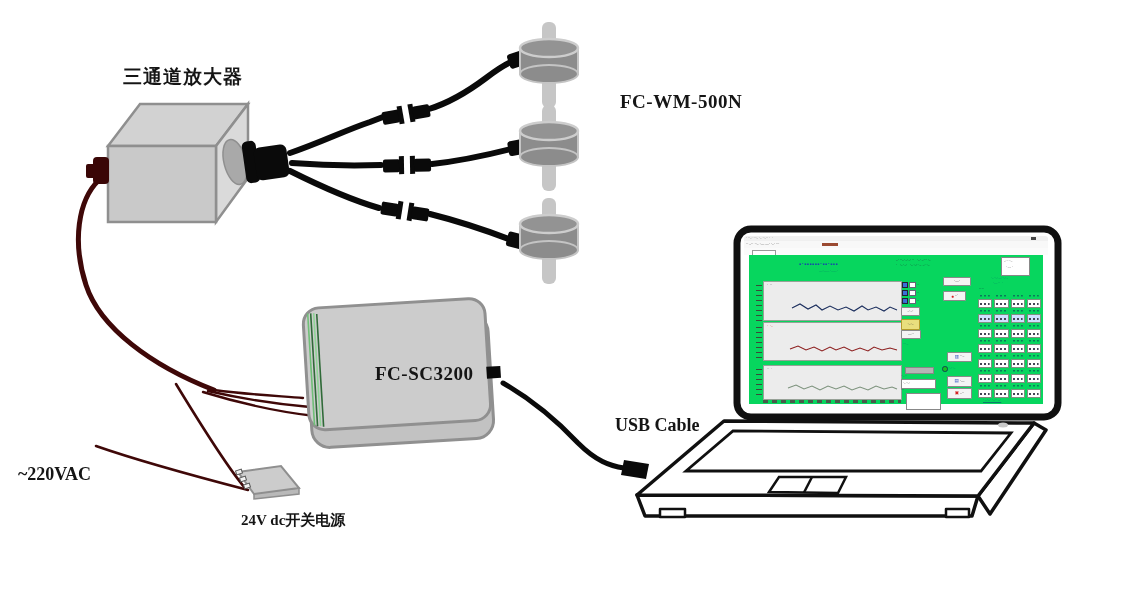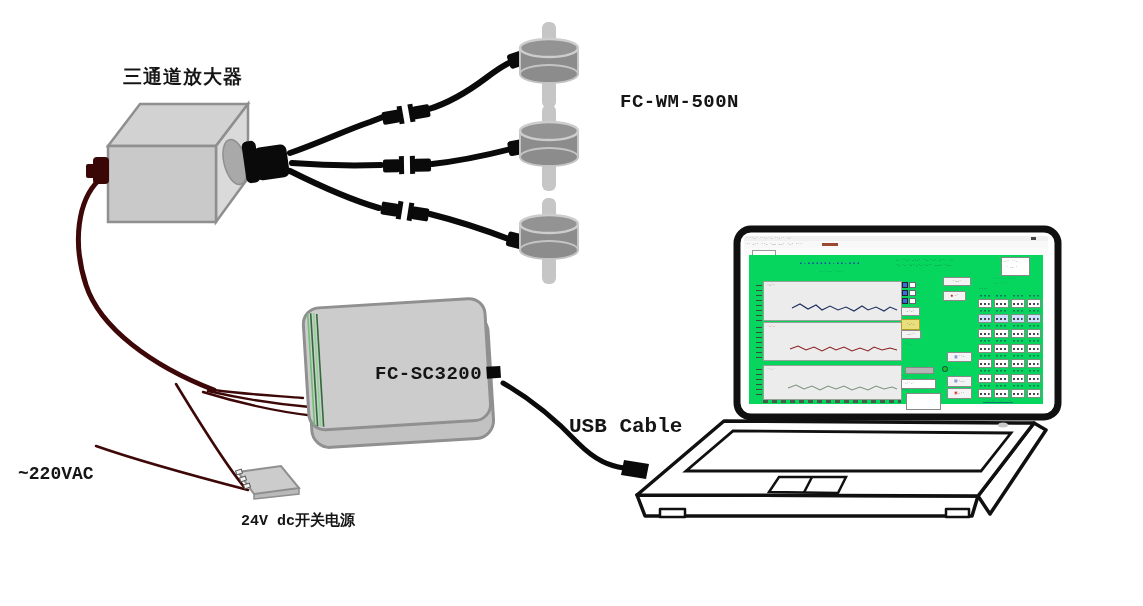--- a/index.html
+++ b/index.html
@@ -1,17 +1,17 @@
 <!DOCTYPE html>
 <html><head>
 <meta charset="utf-8">
 <style>
   html,body{margin:0;padding:0;background:#fff;}
   .stage{position:relative;width:1143px;height:606px;background:#ffffff;overflow:hidden;
-         font-family:Liberation Mono, monospace;}
+         font-family:Liberation Serif, serif;}
   svg.art{position:absolute;left:0;top:0;}
   .lbl{position:absolute;font-weight:bold;color:#151515;white-space:nowrap;}
   
   .screen{position:absolute;left:744px;top:236px;width:304px;height:176px;background:#ffffff;
           border-radius:3px;overflow:hidden;}
   .abs{position:absolute;}
   .tiny{position:absolute;white-space:nowrap;line-height:1;color:#444;}
   .smudge-h{position:absolute;background:repeating-linear-gradient(to right,#4a5a4a 0 5px,transparent 5px 9px);}
   .mini-btn{position:absolute;background:#f4f4f4;border:1px solid #8a8a8a;border-radius:1px;
             font-size:3.5px;line-height:1;display:flex;align-items:center;justify-content:center;gap:1px;
@@ -383,16 +383,16 @@
           </div>
         </div>
 
       <div class="tiny" style="left:234px;top:144px;font-size:3.6px;color:#0a7f6a;text-decoration:underline;">· –·–· ·–·· –·</div>
     </div>
   </div>
 
   <div class="lbl" style="left:123px;top:64px;font-size:19px;letter-spacing:1px;">三通道放大器</div>
   <div class="lbl" style="left:620px;top:91px;font-size:19px;letter-spacing:0.5px;">FC-WM-500N</div>
   <div class="lbl" style="left:335px;top:363px;font-size:19px;letter-spacing:0.5px;margin-left:40px;">FC-SC3200</div>
-  <div class="lbl" style="left:569px;top:415px;font-size:21px;">USB Cable</div>
+  <div class="lbl" style="left:615px;top:415px;font-size:18px;">USB Cable</div>
   <div class="lbl" style="left:18px;top:464px;font-size:18px;">~220VAC</div>
   <div class="lbl" style="left:241px;top:498px;font-size:15px;margin-top:13px;">24V dc开关电源</div>
 </div>
 
 </body></html>

